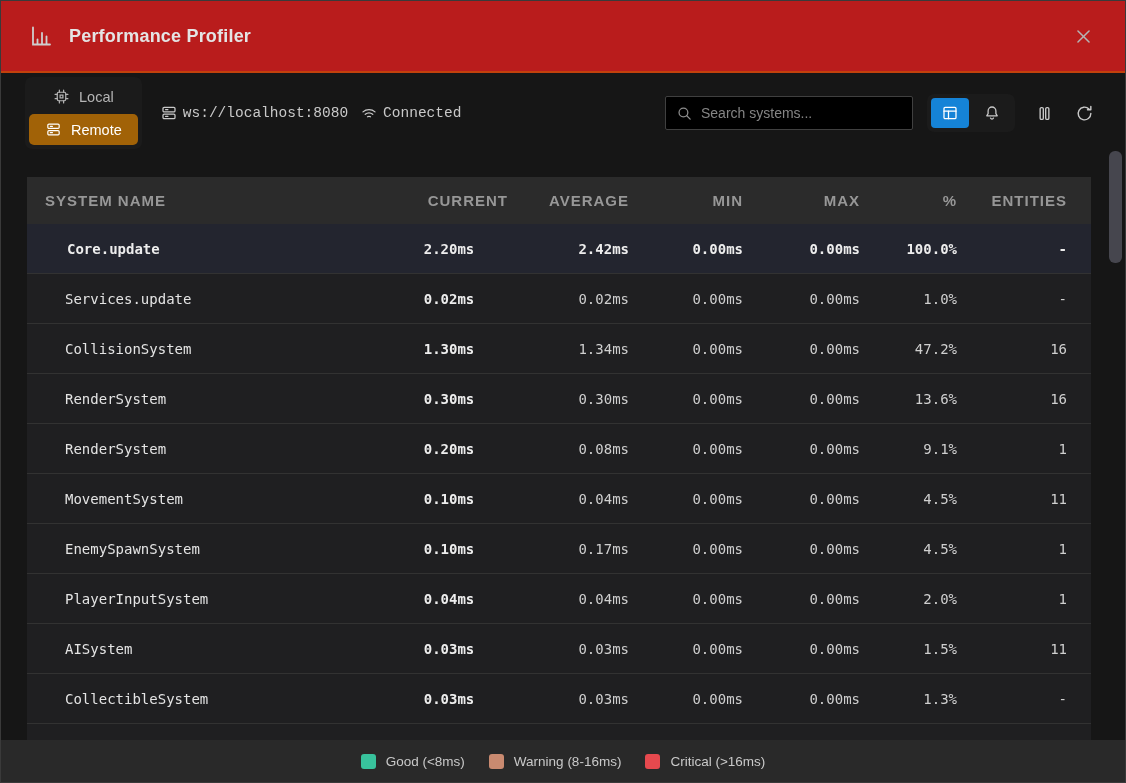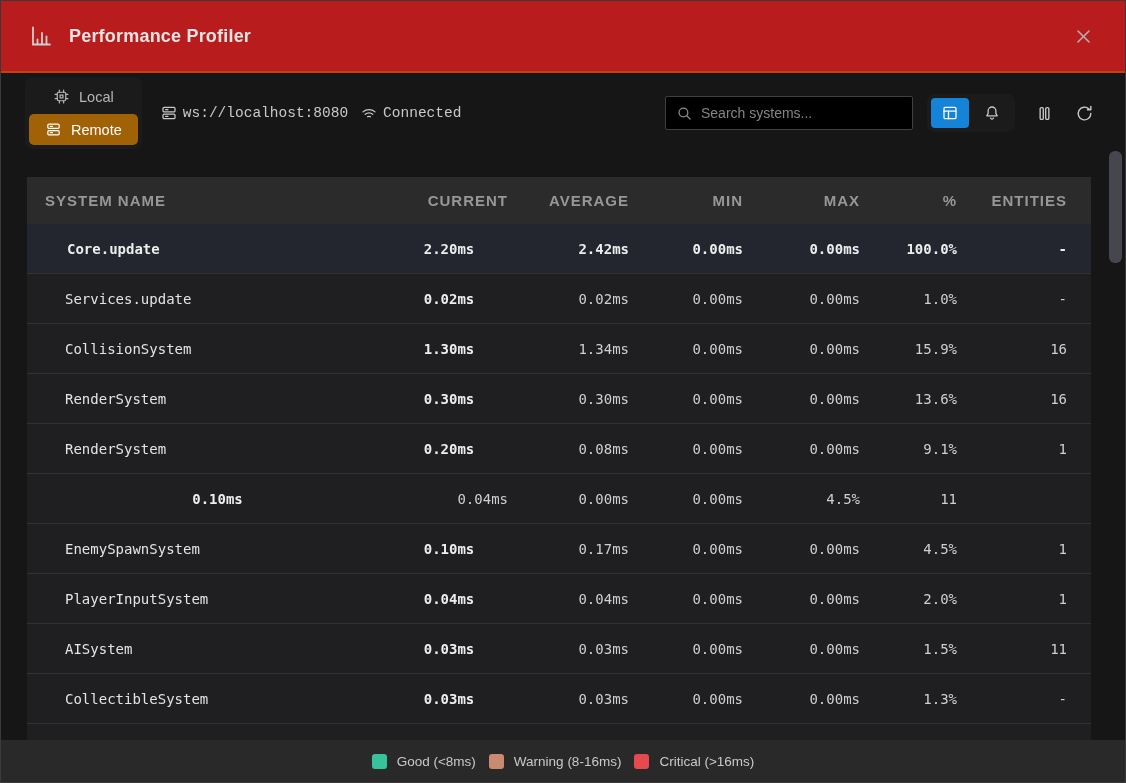--- a/index.html
+++ b/index.html
@@ -78,21 +78,21 @@
   .t-row .cell {
     font-family:"DejaVu Sans Mono", monospace; font-size:14px; color:#cfcfcf; text-align:right;
   }
   .t-row .c-name { text-align:left; color:#e4e4e4; }
   .t-row.indented .c-name { padding-left:20px; }
   .t-row .c-current { font-weight:700; color:#ededed;text-align:center; }
   .t-row.selected .cell { font-weight:700; color:#ededed; }
   
   .legend-bar {
     flex:0 0 auto; height:42px; background:#292929;
-    display:flex; align-items:center; justify-content:center; gap:13px;
+    display:flex; align-items:center; justify-content:center; gap:24px;
   }
   .legend-item { display:flex; align-items:center; gap:10px; }
   .legend-swatch { width:15px; height:15px; border-radius:3px; }
   .legend-label { font-size:13.5px; color:#c9c9c9; }
   
   .scrollbar {
     position:absolute; top:148px; bottom:46px; right:3px; width:13px;
   }
   .scroll-thumb {
     position:absolute; top:2px; left:0; width:13px; height:112px;
@@ -236,21 +236,21 @@
     <div class="cell c-percent">1.0%</div>
     <div class="cell c-entities">-</div>
   </div>
 
   <div class="t-row indented">
     <div class="cell c-name">CollisionSystem</div>
     <div class="cell c-current">1.30ms</div>
     <div class="cell c-average">1.34ms</div>
     <div class="cell c-min">0.00ms</div>
     <div class="cell c-max">0.00ms</div>
-    <div class="cell c-percent">15.9%</div>
+    <div class="cell c-percent">47.2%</div>
     <div class="cell c-entities">16</div>
   </div>
 
   <div class="t-row indented">
     <div class="cell c-name">RenderSystem</div>
     <div class="cell c-current">0.30ms</div>
     <div class="cell c-average">0.30ms</div>
     <div class="cell c-min">0.00ms</div>
     <div class="cell c-max">0.00ms</div>
     <div class="cell c-percent">13.6%</div>
@@ -261,20 +261,21 @@
     <div class="cell c-name">RenderSystem</div>
     <div class="cell c-current">0.20ms</div>
     <div class="cell c-average">0.08ms</div>
     <div class="cell c-min">0.00ms</div>
     <div class="cell c-max">0.00ms</div>
     <div class="cell c-percent">9.1%</div>
     <div class="cell c-entities">1</div>
   </div>
 
   <div class="t-row indented">
+    <div class="cell c-name">MovementSystem</div>
     <div class="cell c-current">0.10ms</div>
     <div class="cell c-average">0.04ms</div>
     <div class="cell c-min">0.00ms</div>
     <div class="cell c-max">0.00ms</div>
     <div class="cell c-percent">4.5%</div>
     <div class="cell c-entities">11</div>
   </div>
 
   <div class="t-row indented">
     <div class="cell c-name">EnemySpawnSystem</div>

